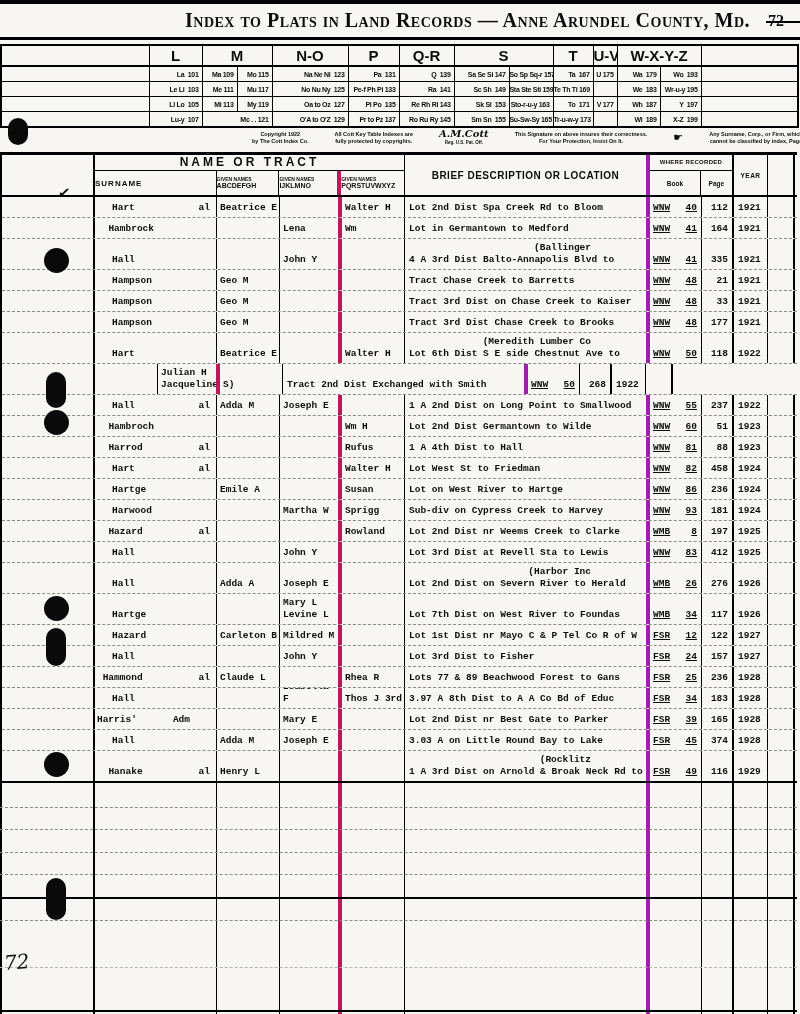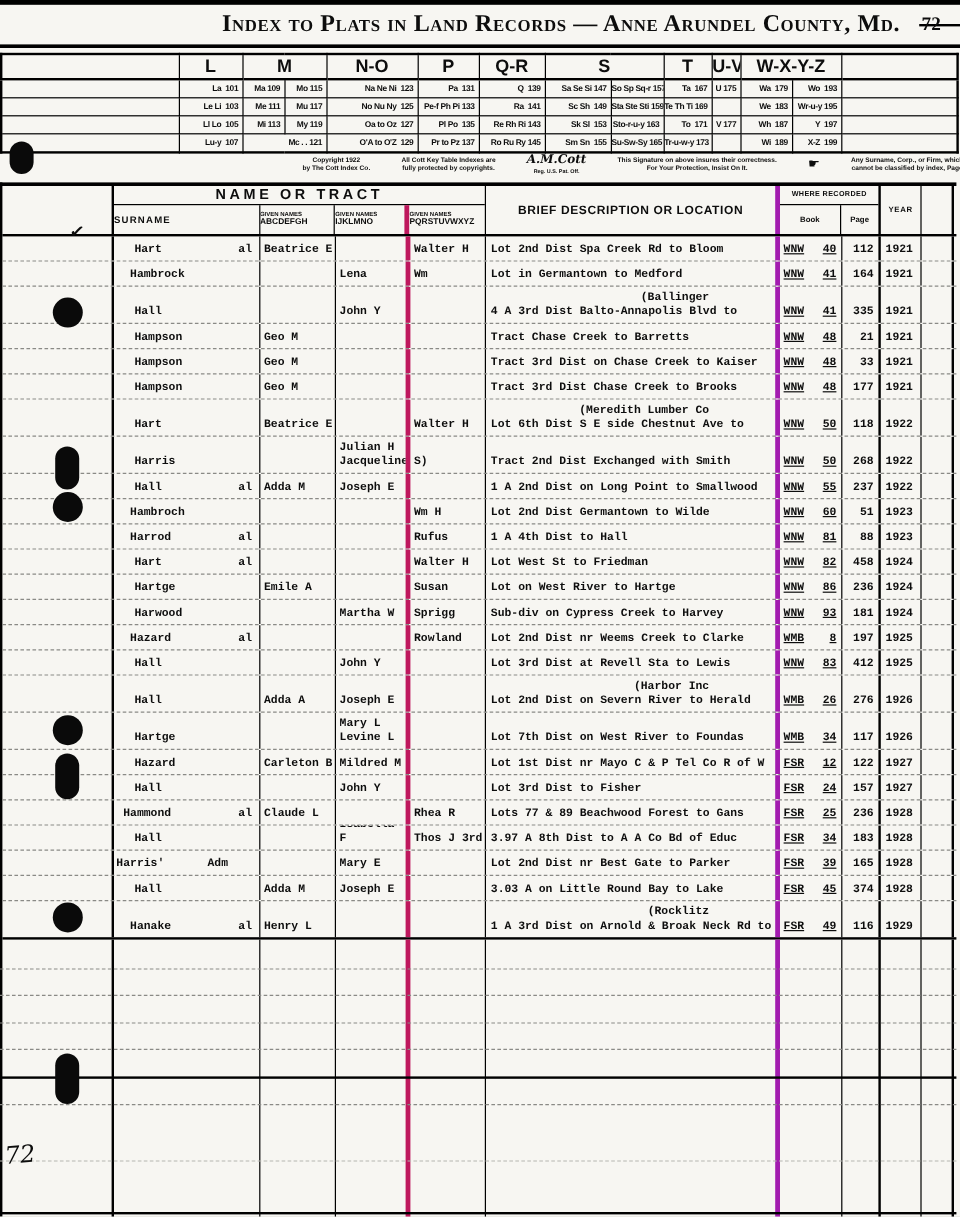--- a/index.html
+++ b/index.html
@@ -418,25 +418,20 @@
     <div class="c bk">
       <span>WNW</span>
       <span>50</span>
     </div>
     <div class="c pg">118</div>
     <div class="c yr">1922</div>
     <div class="c tr"></div>
   </div>
         <div class="row tall">
     <div class="c m"></div>
-    <div class="c sn">
-      <span>Harris</span>
-      <span class="adm"></span>
-      <span class="sfx"></span>
-    </div>
     <div class="c g1"></div>
     <div class="c g2">Julian H
 Jacqueline</div>
     <div class="c g3">S)</div>
     <div class="c d">
       
       <div>Tract 2nd Dist Exchanged with Smith</div>
     </div>
     <div class="c bk">
       <span>WNW</span>

